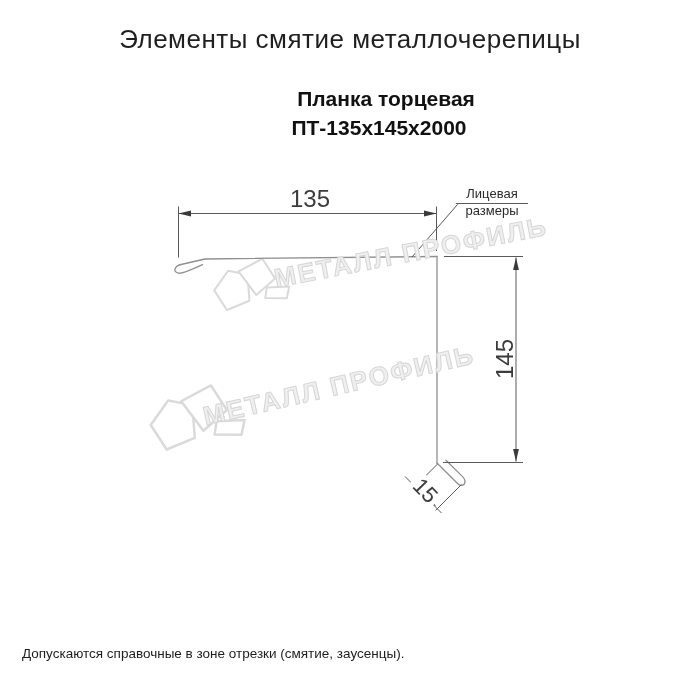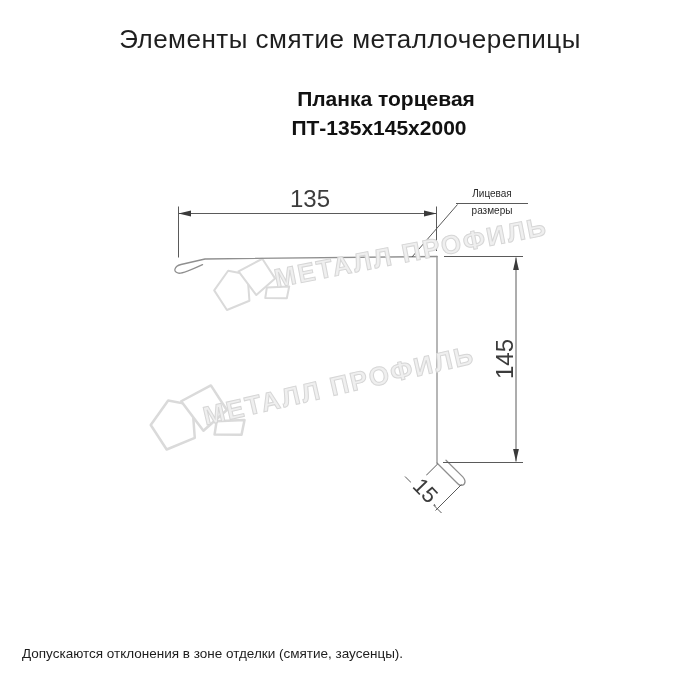--- a/index.html
+++ b/index.html
@@ -25,21 +25,21 @@
   .dim-text{font-size:24px;color:#3c3c3c;text-align:center;}
   .dim-135{left:282px;top:185px;width:56px;}
   .dim-145{left:475px;top:347px;width:56px;height:24px;transform:rotate(-90deg);transform-origin:center;}
   .dim-15{
     left:409px;top:479px;width:32px;height:24px;line-height:24px;
     transform:rotate(46deg);transform-origin:center;
     background:#ffffff;font-size:22px;
   }
   .face-label{
     left:452px;top:186px;width:80px;text-align:center;
-    font-size:10px;line-height:16.5px;color:#2a2a2a;
+    font-size:13px;line-height:16.5px;color:#2a2a2a;
   }
   .watermark-text{
     font-size:26px;font-weight:700;letter-spacing:2px;white-space:nowrap;
     color:#efefef;-webkit-text-stroke:1px #d6d6d6;
     text-align:left;pointer-events:none;
   }
   .wm1{left:272px;top:237px;width:280px;transform:rotate(-11deg);transform-origin:center;}
   .wm2{left:200px;top:370px;width:280px;transform:rotate(-13deg);transform-origin:center;}
   .notes{left:22px;top:646px;width:600px;font-size:13.5px;line-height:16px;color:#1d1d1d;}
   svg{position:absolute;left:0;top:0;}
@@ -115,14 +115,14 @@
 <div class="abs dim-text dim-135">135</div>
 <div class="abs dim-text dim-145">145</div>
 <div class="abs dim-text dim-15">15</div>
 
 <div class="abs face-label">
   <div>Лицевая</div>
   <div>размеры</div>
 </div>
 
 <div class="abs notes">
-  <div>Допускаются отклонения в зоне отделки (смятие, заусенцы).</div>
+  <div>Допускаются справочные в зоне отрезки (смятие, заусенцы).</div>
 </div>
 
 </body></html>

